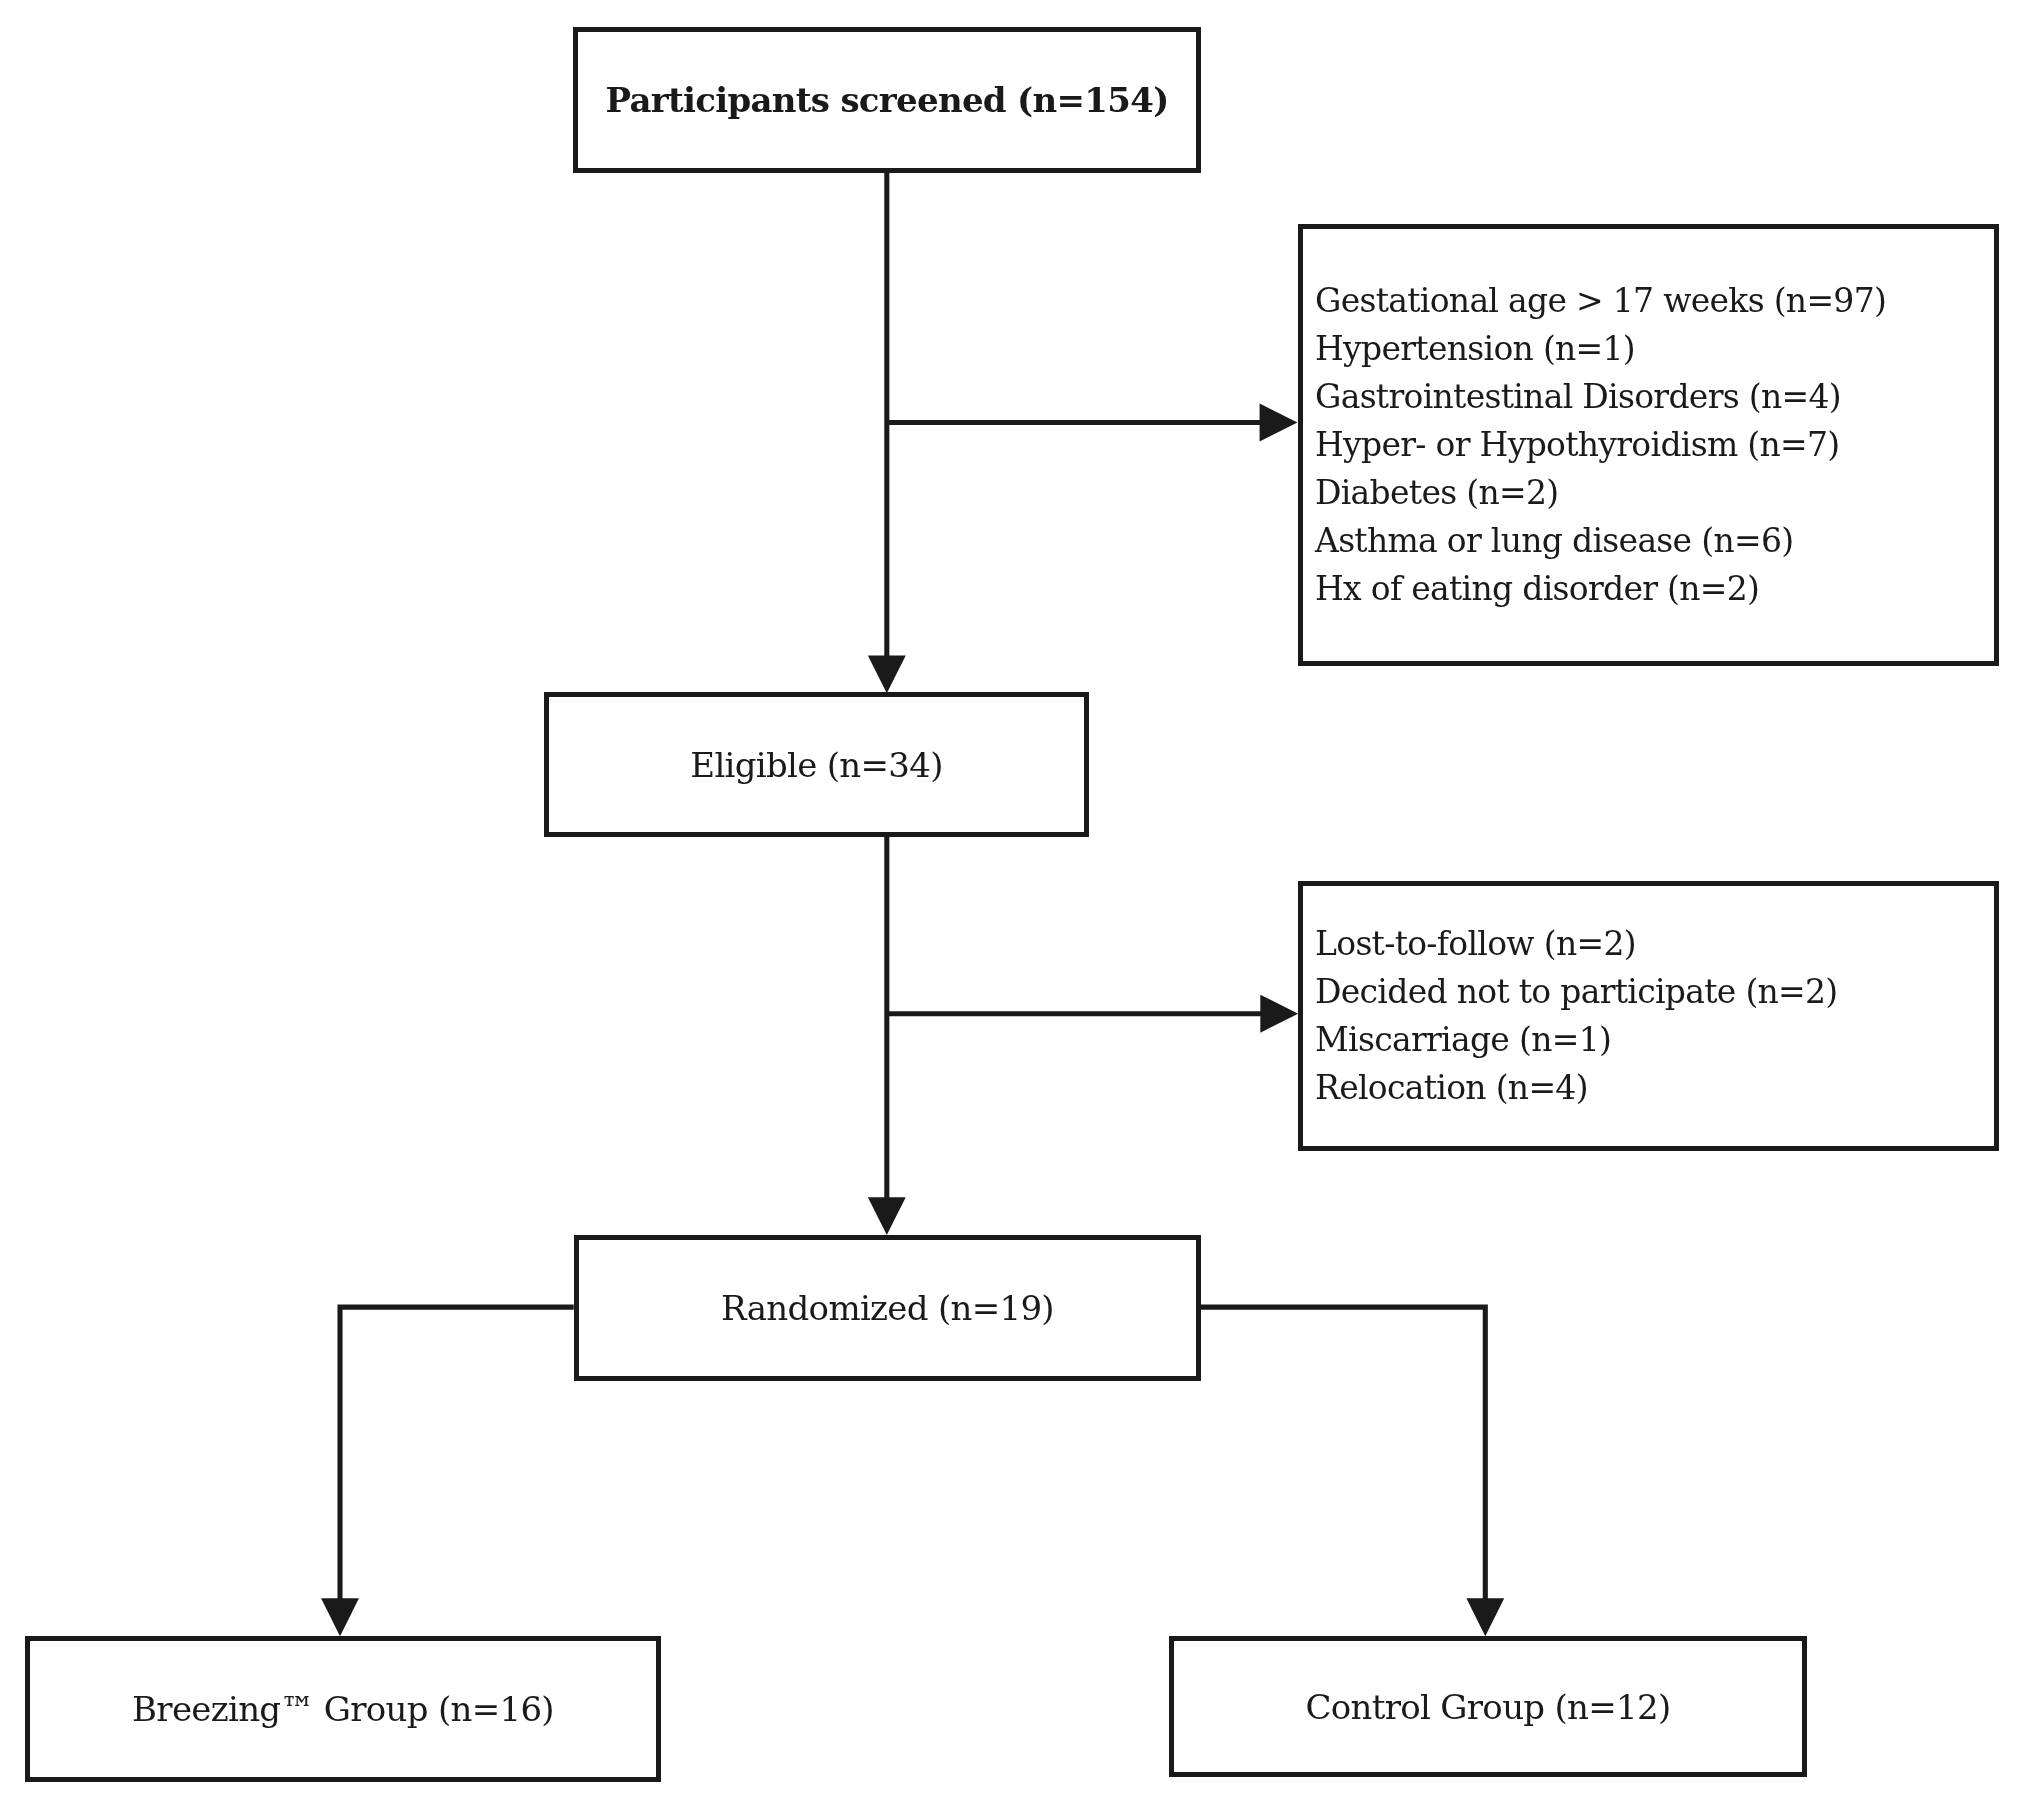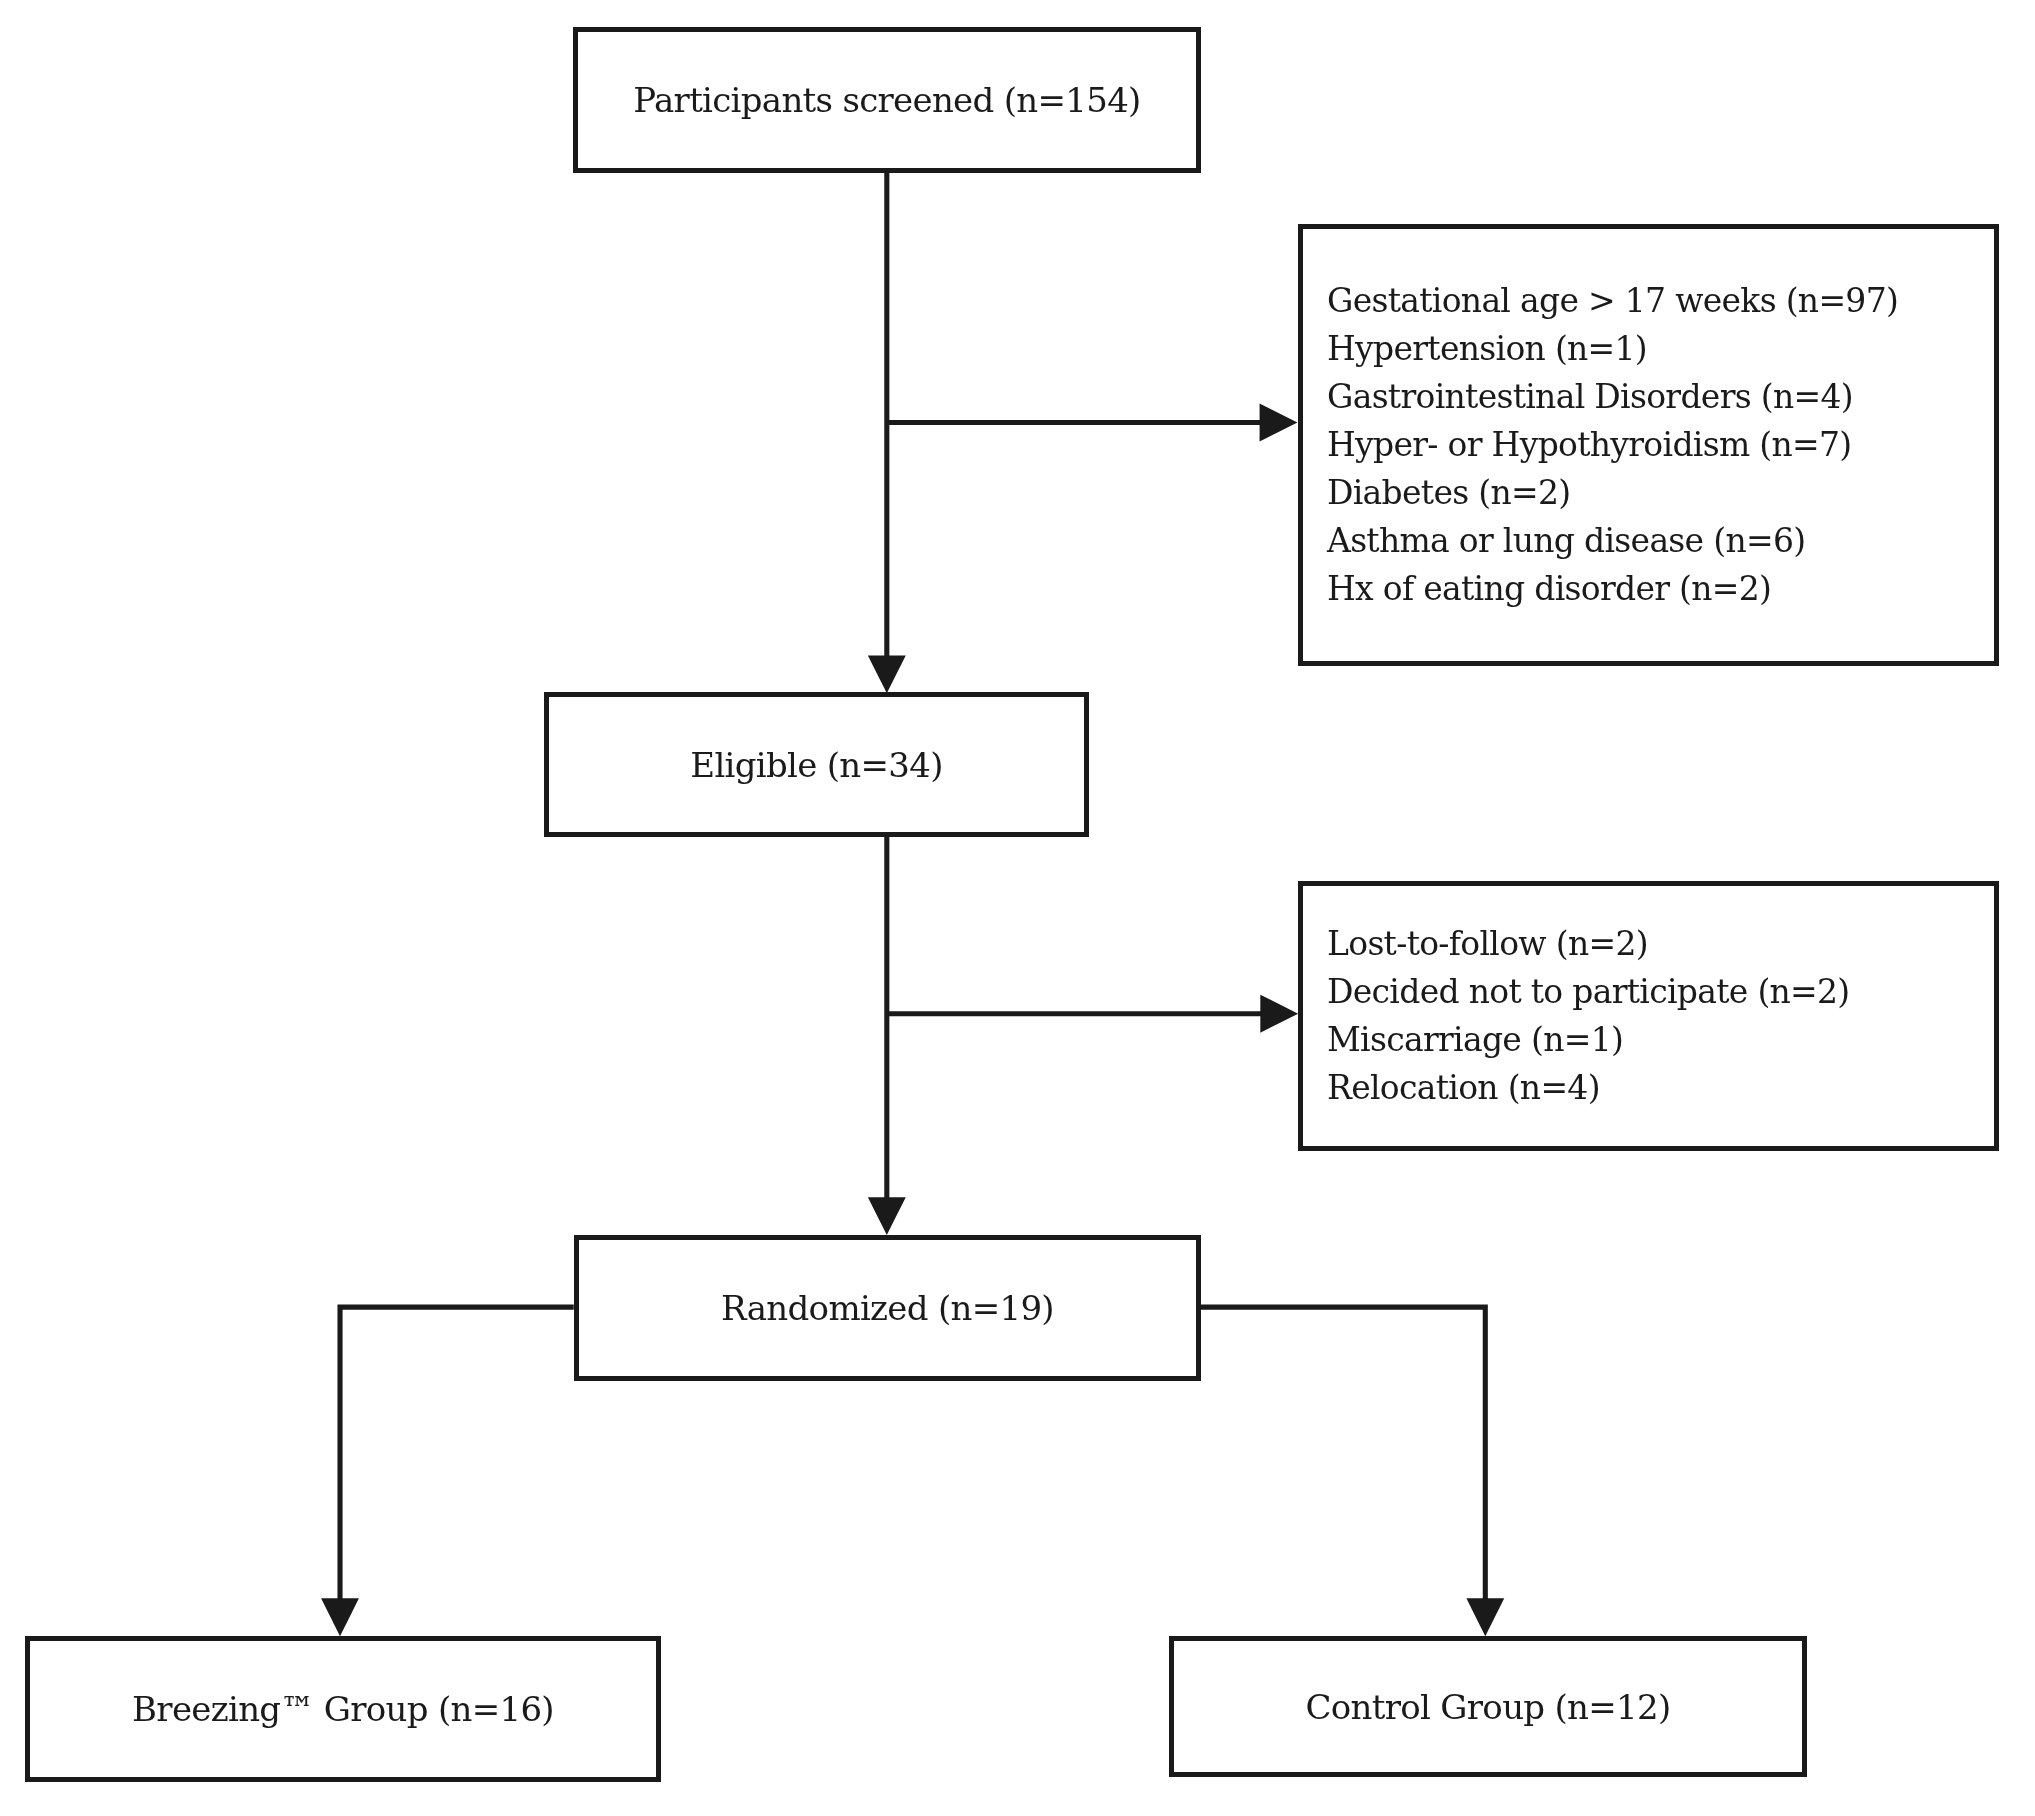--- a/index.html
+++ b/index.html
@@ -34,36 +34,36 @@
   }
   .node.center {
     align-items: center;
     justify-content: center;
     text-align: center;
   }
   .node.list {
     flex-direction: column;
     justify-content: center;
     align-items: flex-start;
-    padding-left: 24px;
+    padding-left: 12px;
     padding-right: 7.3px;
   }
   .label {
     font-size: 34px;
     letter-spacing: -0.7px;
     white-space: nowrap;
   }
   .list-line {
     font-size: 33px;
     line-height: 48px;
     letter-spacing: -0.7px;
     white-space: nowrap;
   }
   
-  #box-screened   { left: 573px;  top: 27px;   width: 628px; height: 146px; }
+  #box-screened   { left: 573px;  top: 27px;   width: 628px; height: 146px; font-weight: bold; }
   #box-excl1      { left: 1298px; top: 224px;  width: 701px; height: 442px; }
   #box-eligible   { left: 544px;  top: 692px;  width: 545px; height: 145px; }
   #box-excl2      { left: 1298px; top: 881px; width: 701px; height: 270px; }
   #box-randomized { left: 574px;  top: 1235px; width: 627px; height: 146px; }
   #box-breezing   { left: 25px;   top: 1636px; width: 636px; height: 146px; }
   #box-control    { left: 1169px; top: 1636px; width: 638px; height: 141px; }
 </style>
 </head>
 <body>
 

